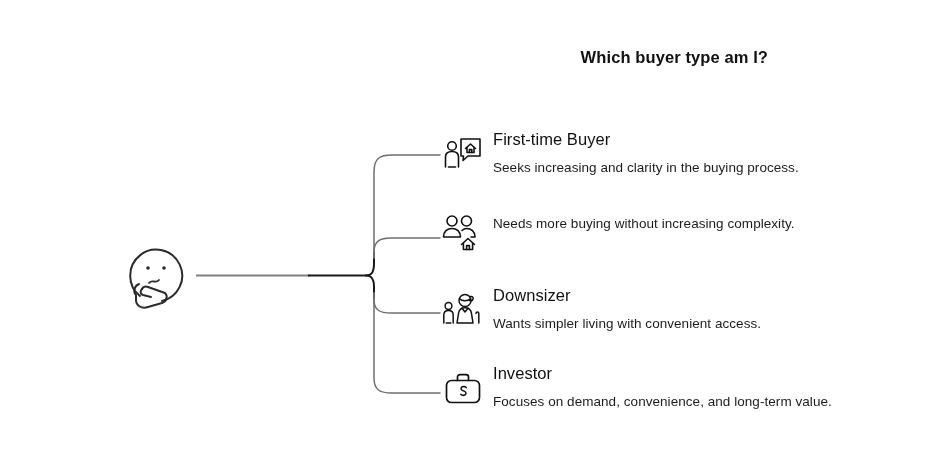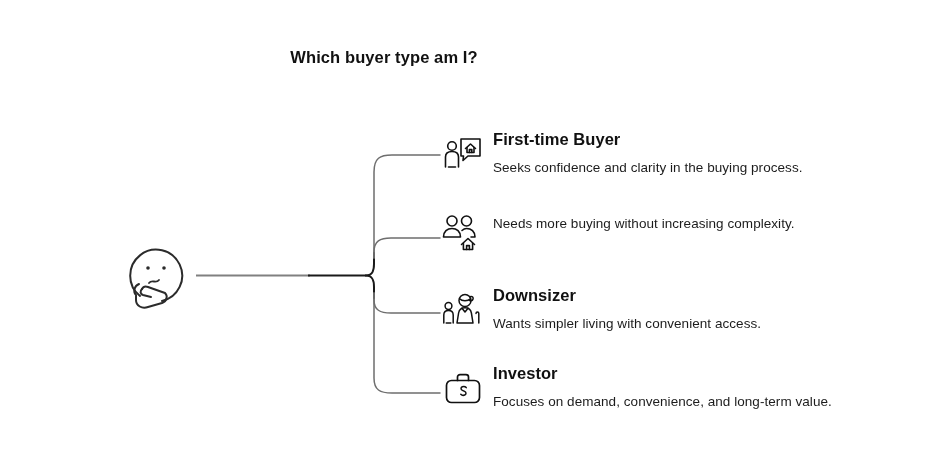--- a/index.html
+++ b/index.html
@@ -23,21 +23,21 @@
     width: 948px;
     height: 470px;
   }
 
   
   #diagram-title {
     position: absolute;
     left: 0;
     top: 48px;
     width: 768px;
-    text-align: center;
+    text-align: right;
     font-size: 16.5px;
     font-weight: bold;
     letter-spacing: 0.1px;
     color: #111111;
   }
 
   
   #connectors {
     position: absolute;
     left: 0;
@@ -82,21 +82,21 @@
   }
 
   .branch-text {
     position: absolute;
     left: 52px;
     top: 0;
     width: 418px;
   }
   .branch-label {
     font-size: 16.5px;
-    font-weight: bold;
+    font-weight: normal;
     color: #111111;
     line-height: 22px;
     letter-spacing: 0.05px;
     white-space: nowrap;
   }
   .branch-desc {
     margin-top: 9px;
     font-size: 13.5px;
     font-weight: normal;
     color: #1c1c1c;
@@ -161,21 +161,21 @@
           <path d="M 20 6 L 39 6 L 39 23 L 27 23 L 22 27.5 L 22.5 23 L 20 23 Z"></path>
 
           <path d="M 24.5 15.5 L 29.5 11 L 34.5 15.5"></path>
           <path d="M 26 14.5 L 26 19.5 L 33 19.5 L 33 14.5"></path>
           <path d="M 28.4 19.5 L 28.4 16.6 L 30.8 16.6 L 30.8 19.5"></path>
         </g>
       </svg>
     </div>
     <div class="branch-text">
       <div class="branch-label">First-time Buyer</div>
-      <div class="branch-desc">Seeks confidence and clarity in the buying process.</div>
+      <div class="branch-desc">Seeks increasing and clarity in the buying process.</div>
     </div>
   </div>
 
   <div class="branch-item" data-index="1">
     <div class="branch-icon">
       <svg viewBox="0 0 44 44">
         <g fill="none" stroke="#111111" stroke-width="1.6" stroke-linecap="round" stroke-linejoin="round">
 
           <circle cx="11" cy="10" r="5"></circle>
 

